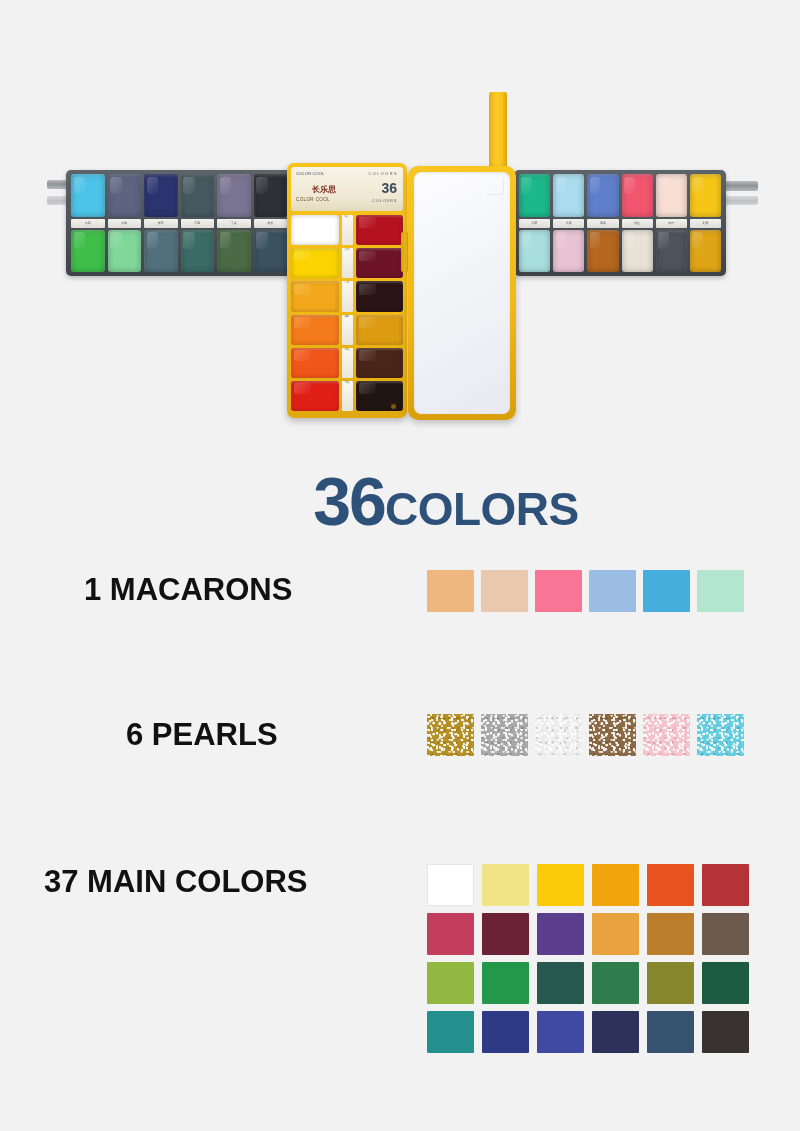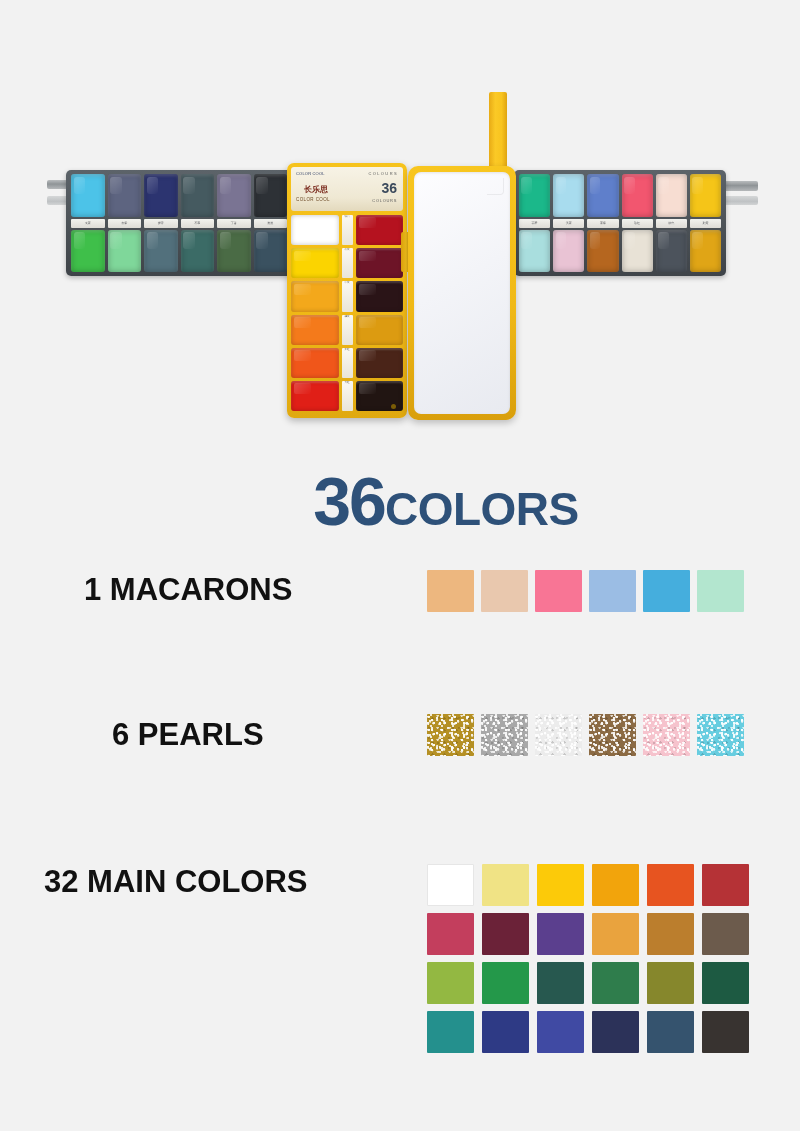--- a/index.html
+++ b/index.html
@@ -125,21 +125,21 @@
   }
   .brand-top-left {
     position: absolute; left: 5px; top: 4px;
     font-size: 4px; color: #2b3a63; letter-spacing: .2px;
   }
   .brand-top-right {
     position: absolute; right: 5px; top: 4px;
     font-size: 4px; color: #5a5a5a; letter-spacing: 1.4px;
   }
   .brand-cn {
-    position: absolute; left: 13px; top: 17px;
+    position: absolute; left: 21px; top: 17px;
     font-size: 8px; color: #7a2a1d; font-weight: bold;
   }
   .brand-sub {
     position: absolute; left: 5px; top: 30px;
     font-size: 4.5px; color: #6d4a26; letter-spacing: .4px;
   }
   .brand-num {
     position: absolute; right: 6px; top: 14px;
     font-size: 14px; font-weight: bold; color: #3b4a5c; line-height: 1;
   }
@@ -258,21 +258,21 @@
     letter-spacing: -.5px;
     vertical-align: baseline;
   }
   .section-label {
     position: absolute;
     color: #111111;
     font-weight: bold;
     white-space: nowrap;
   }
   .label-macarons { left: 84px;  top: 572px; font-size: 31px; }
-  .label-pearls   { left: 112px; top: 717px; font-size: 31px; }
+  .label-pearls   { left: 126px; top: 717px; font-size: 31px; }
   .label-main     { left: 44px;  top: 864px; font-size: 31px; }
 
   .swatch-row {
     position: absolute;
     display: flex;
     gap: 7px;
   }
   .sw {
     width: 47px;
     height: 42px;
@@ -429,21 +429,21 @@
   </div>
   <div class="case-dot"></div>
 </div>
 
 <div class="headline">
   <span class="num">36</span><span class="word">COLORS</span>
 </div>
 
 <div class="section-label label-macarons">1 MACARONS</div>
 <div class="section-label label-pearls">6 PEARLS</div>
-<div class="section-label label-main">32 MAIN COLORS</div>
+<div class="section-label label-main">37 MAIN COLORS</div>
 
 <div class="swatch-row row-macarons" id="row-macarons">
     <div class="sw" style="background: rgb(237, 183, 127);"></div>
     <div class="sw" style="background: rgb(233, 200, 174);"></div>
     <div class="sw" style="background: rgb(248, 117, 149);"></div>
     <div class="sw" style="background: rgb(155, 189, 228);"></div>
     <div class="sw" style="background: rgb(69, 174, 221);"></div>
     <div class="sw" style="background: rgb(179, 230, 207);"></div>
   </div>
 <div class="swatch-row row-pearls" id="row-pearls">

